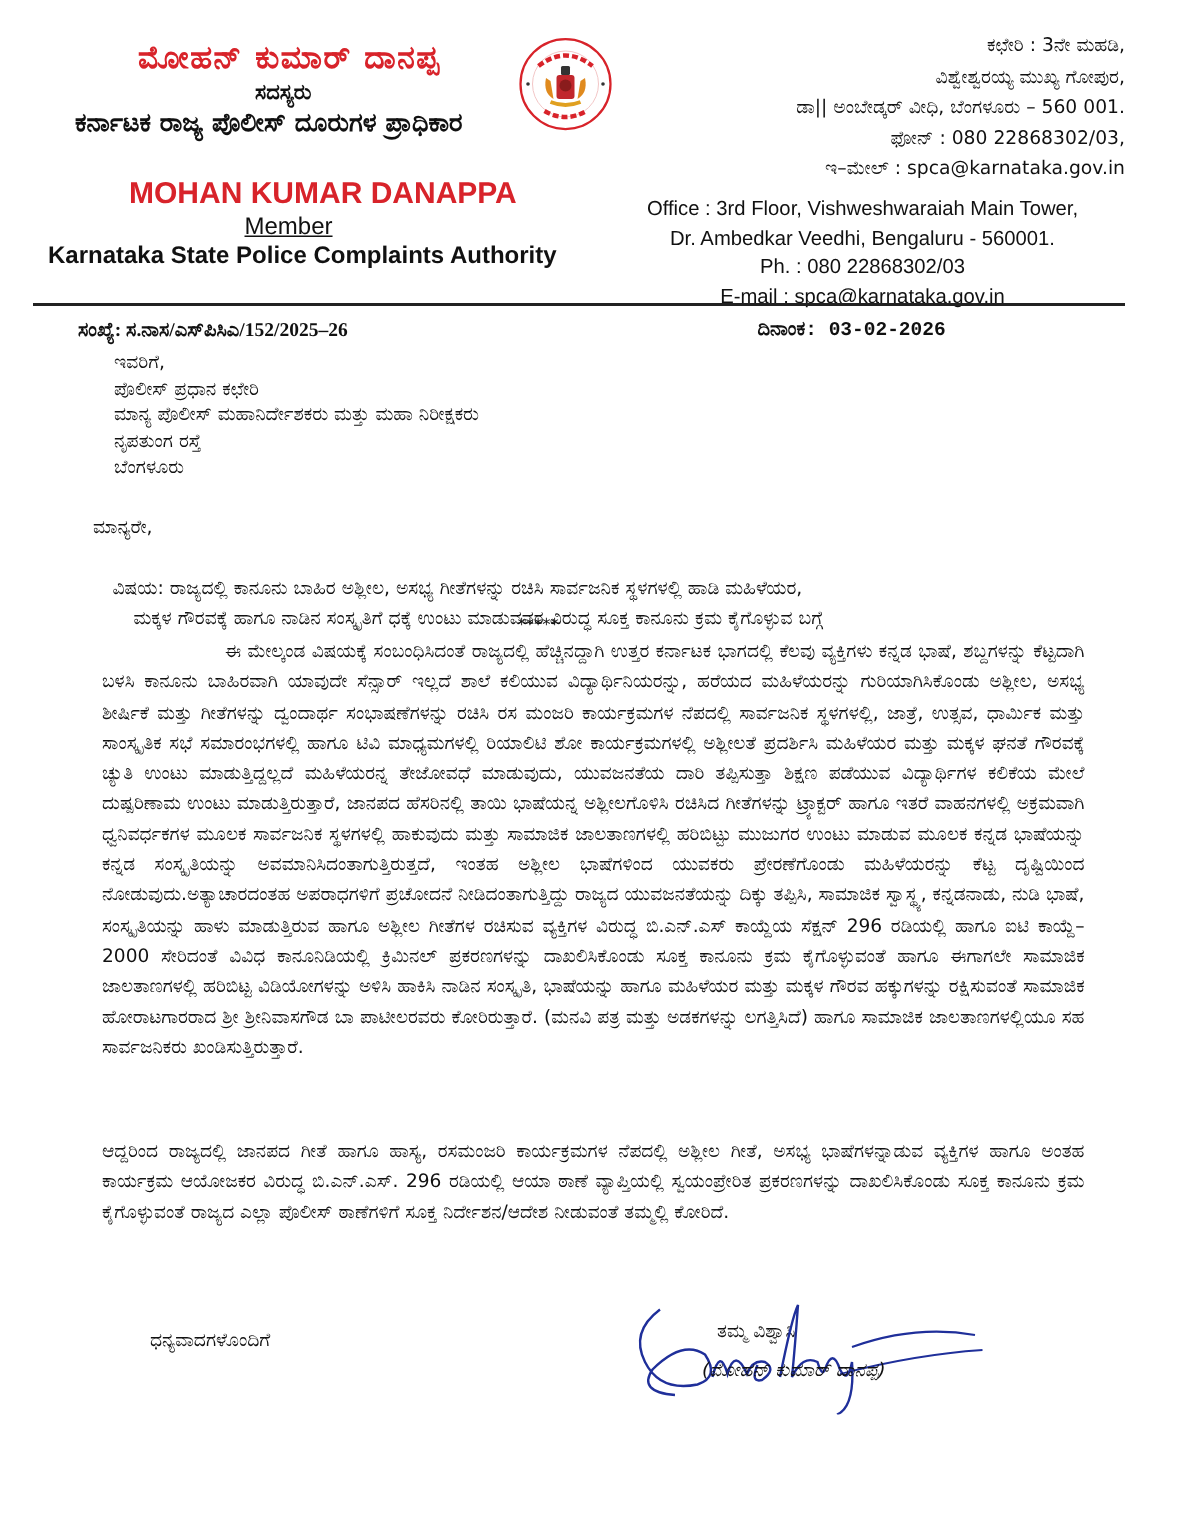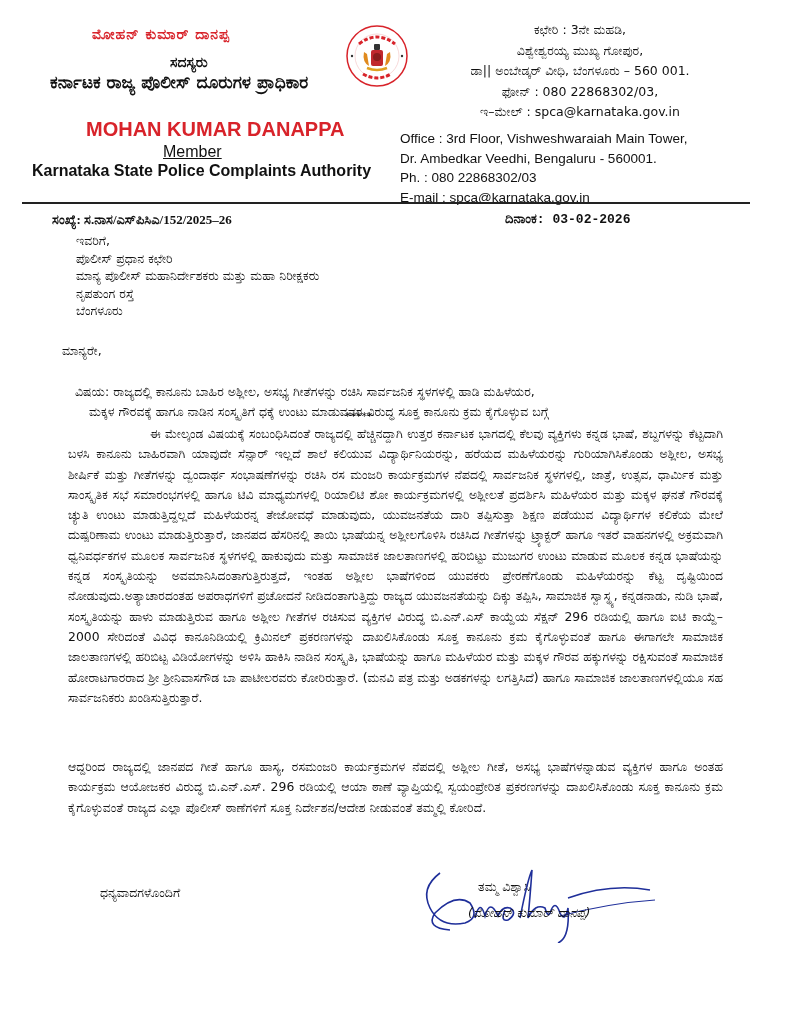--- a/index.html
+++ b/index.html
@@ -1,20 +1,20 @@
 <!DOCTYPE html>
 <html><head>
 <meta charset="utf-8">
 <style>
   html, body { margin: 0; padding: 0; background: #ffffff; }
   body { width: 791px; height: 1024px; position: relative; overflow: hidden;
          font-family: "DejaVu Sans", "Liberation Sans", sans-serif; color: #111; }
   .abs { position: absolute; }
   .red { color: #d8232a; }
-  .kn-name { left: 92px; top: 26px; font-size: 14px; font-weight: bold; letter-spacing: 1px; }
+  .kn-name { left: 92px; top: 26px; font-size: 21px; font-weight: bold; letter-spacing: 1px; }
   .kn-member { left: 170px; top: 54px; font-size: 14px; font-weight: bold; }
   .kn-org { left: 50px; top: 72px; font-size: 17px; font-weight: bold; }
   .en-name { left: 86px; top: 118px; font-size: 20px; font-weight: bold; font-family: "Liberation Sans", sans-serif; }
   .en-member { left: 163px; top: 143px; font-size: 16px; font-family: "Liberation Sans", sans-serif; text-decoration: underline; }
   .en-org { left: 32px; top: 162px; font-size: 16px; font-weight: bold; font-family: "Liberation Sans", sans-serif; }
   .emblem { left: 345px; top: 24px; width: 64px; height: 64px; }
   .divider { left: 22px; top: 202px; width: 728px; height: 2px; background: #222; }
   .ref { left: 52px; top: 212px; font-size: 13px; font-weight: bold; font-family: "Liberation Serif", serif; }
   .date { left: 505px; top: 212px; font-size: 13px; font-weight: bold; font-family: Liberation Mono, monospace; }
   .to-block { left: 62px; top: 232px; font-size: 12.5px; line-height: 17.5px; margin-left: 14px; }
@@ -51,29 +51,29 @@
     <circle cx="57" cy="32" r="1.2" fill="#333"></circle>
     <path d="M19 28 Q17 38 24 42 L22 30 Z" fill="#e08a1e"></path>
     <path d="M45 28 Q47 38 40 42 L42 30 Z" fill="#e08a1e"></path>
     <rect x="26" y="26" width="12" height="16" rx="2" fill="#c1272d"></rect>
     <circle cx="32" cy="33" r="4" fill="#8a1c1c"></circle>
     <rect x="29" y="20" width="6" height="6" rx="1" fill="#333"></rect>
     <path d="M22 44 Q32 48 42 44" fill="none" stroke="#e0a020" stroke-width="2.5"></path>
   </svg>
 </div>
 
-<div class="abs" style="left:410px; top:20px; width:340px; font-size:12.5px; line-height:20.5px; text-align:center;">
+<div class="abs" style="left:410px; top:20px; width:340px; font-size:12.5px; line-height:20.5px; text-align:right;">
   <div>ಕಛೇರಿ : 3ನೇ ಮಹಡಿ,</div>
   <div>ವಿಶ್ವೇಶ್ವರಯ್ಯ ಮುಖ್ಯ ಗೋಪುರ,</div>
   <div>ಡಾ|| ಅಂಬೇಡ್ಕರ್ ವೀಧಿ, ಬೆಂಗಳೂರು – 560 001.</div>
   <div>ಫೋನ್ : 080 22868302/03,</div>
   <div>ಇ–ಮೇಲ್ : spca@karnataka.gov.in</div>
 </div>
 
-<div class="abs" style="left:400px; top:129px; width:350px; font-size:13.5px; line-height:19.5px; text-align:left; font-family:'Liberation Sans', sans-serif;">
+<div class="abs" style="left:400px; top:129px; width:350px; font-size:13.5px; line-height:19.5px; text-align:center; font-family:'Liberation Sans', sans-serif;">
   <div>Office : 3rd Floor, Vishweshwaraiah Main Tower,</div>
   <div>Dr. Ambedkar Veedhi, Bengaluru - 560001.</div>
   <div>Ph. : 080 22868302/03</div>
   <div>E-mail : spca@karnataka.gov.in</div>
 </div>
 
 <div class="abs divider"></div>
 
 <div class="abs ref">ಸಂಖ್ಯೆ: ಸ.ನಾಸ/ಎಸ್‌ಪಿಸಿಎ/152/2025–26</div>
 <div class="abs date">ದಿನಾಂಕ: 03-02-2026</div>

